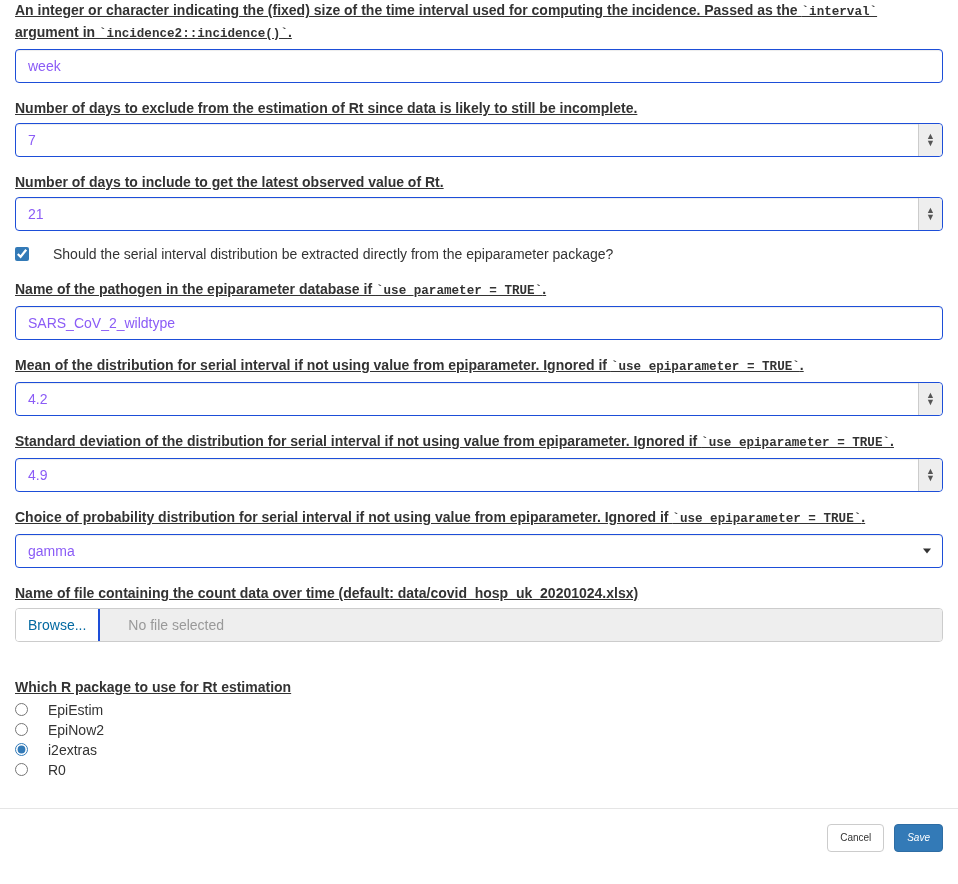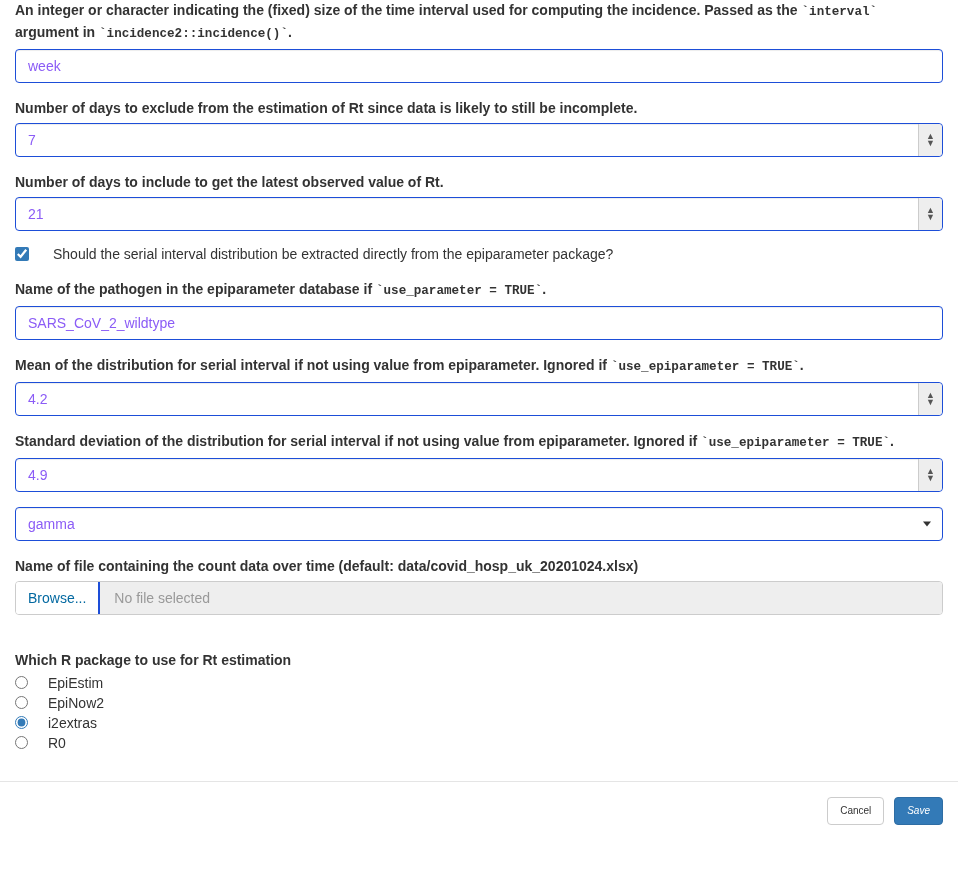--- a/index.html
+++ b/index.html
@@ -15,20 +15,21 @@
     }
     .form-group {
       margin-bottom: 15px;
     }
     label.control-label {
       display: block;
       font-weight: 700;
       margin-bottom: 5px;
       color: #333;
       line-height: 1.42857143;
+      text-decoration: underline;
     }
     code {
       font-family: Menlo, Monaco, Consolas, "Courier New", monospace;
       font-size: 90%;
     }
     .form-control {
       display: block;
       width: 100%;
       height: 34px;
       padding: 6px 12px;
@@ -103,21 +104,21 @@
       padding: 6px 12px;
       border-right: 2px solid #1d4ed8;
       cursor: pointer;
       color:#0369a1;
       display:flex;align-items:center;
     }
     .file-name {
       flex: 1;
       background: #eee;
       color: #999;
-      padding: 6px 14px;
+      padding: 6px 28px;
       display:flex;align-items:center;
     }
     .radio-group label {
       display: flex;
       align-items: center;
       gap: 20px;
       font-weight: 400;
       margin-bottom: 4px;
       margin-left: 0;
       cursor:pointer;
@@ -215,20 +216,21 @@
     <div class="numeric-wrap">
       <input type="text" class="form-control" value="4.9" style="">
       <div class="spinner">
           <span>▲</span>
           <span>▼</span>
         </div>
     </div>
   </div>
 
   <div class="form-group">
+    <label class="control-label"><span>Choice of probability distribution for serial interval if not using value from epiparameter. Ignored if </span><code>`use_epiparameter = TRUE`</code><span>.</span></label>
     <div class="select-wrap">
       <select class="form-control">
         <option>gamma</option>
       </select>
       <div class="select-caret"></div>
     </div>
   </div>
 
   <div class="form-group">
     <label class="control-label">Name of file containing the count data over time (default: data/covid_hosp_uk_20201024.xlsx)</label>

